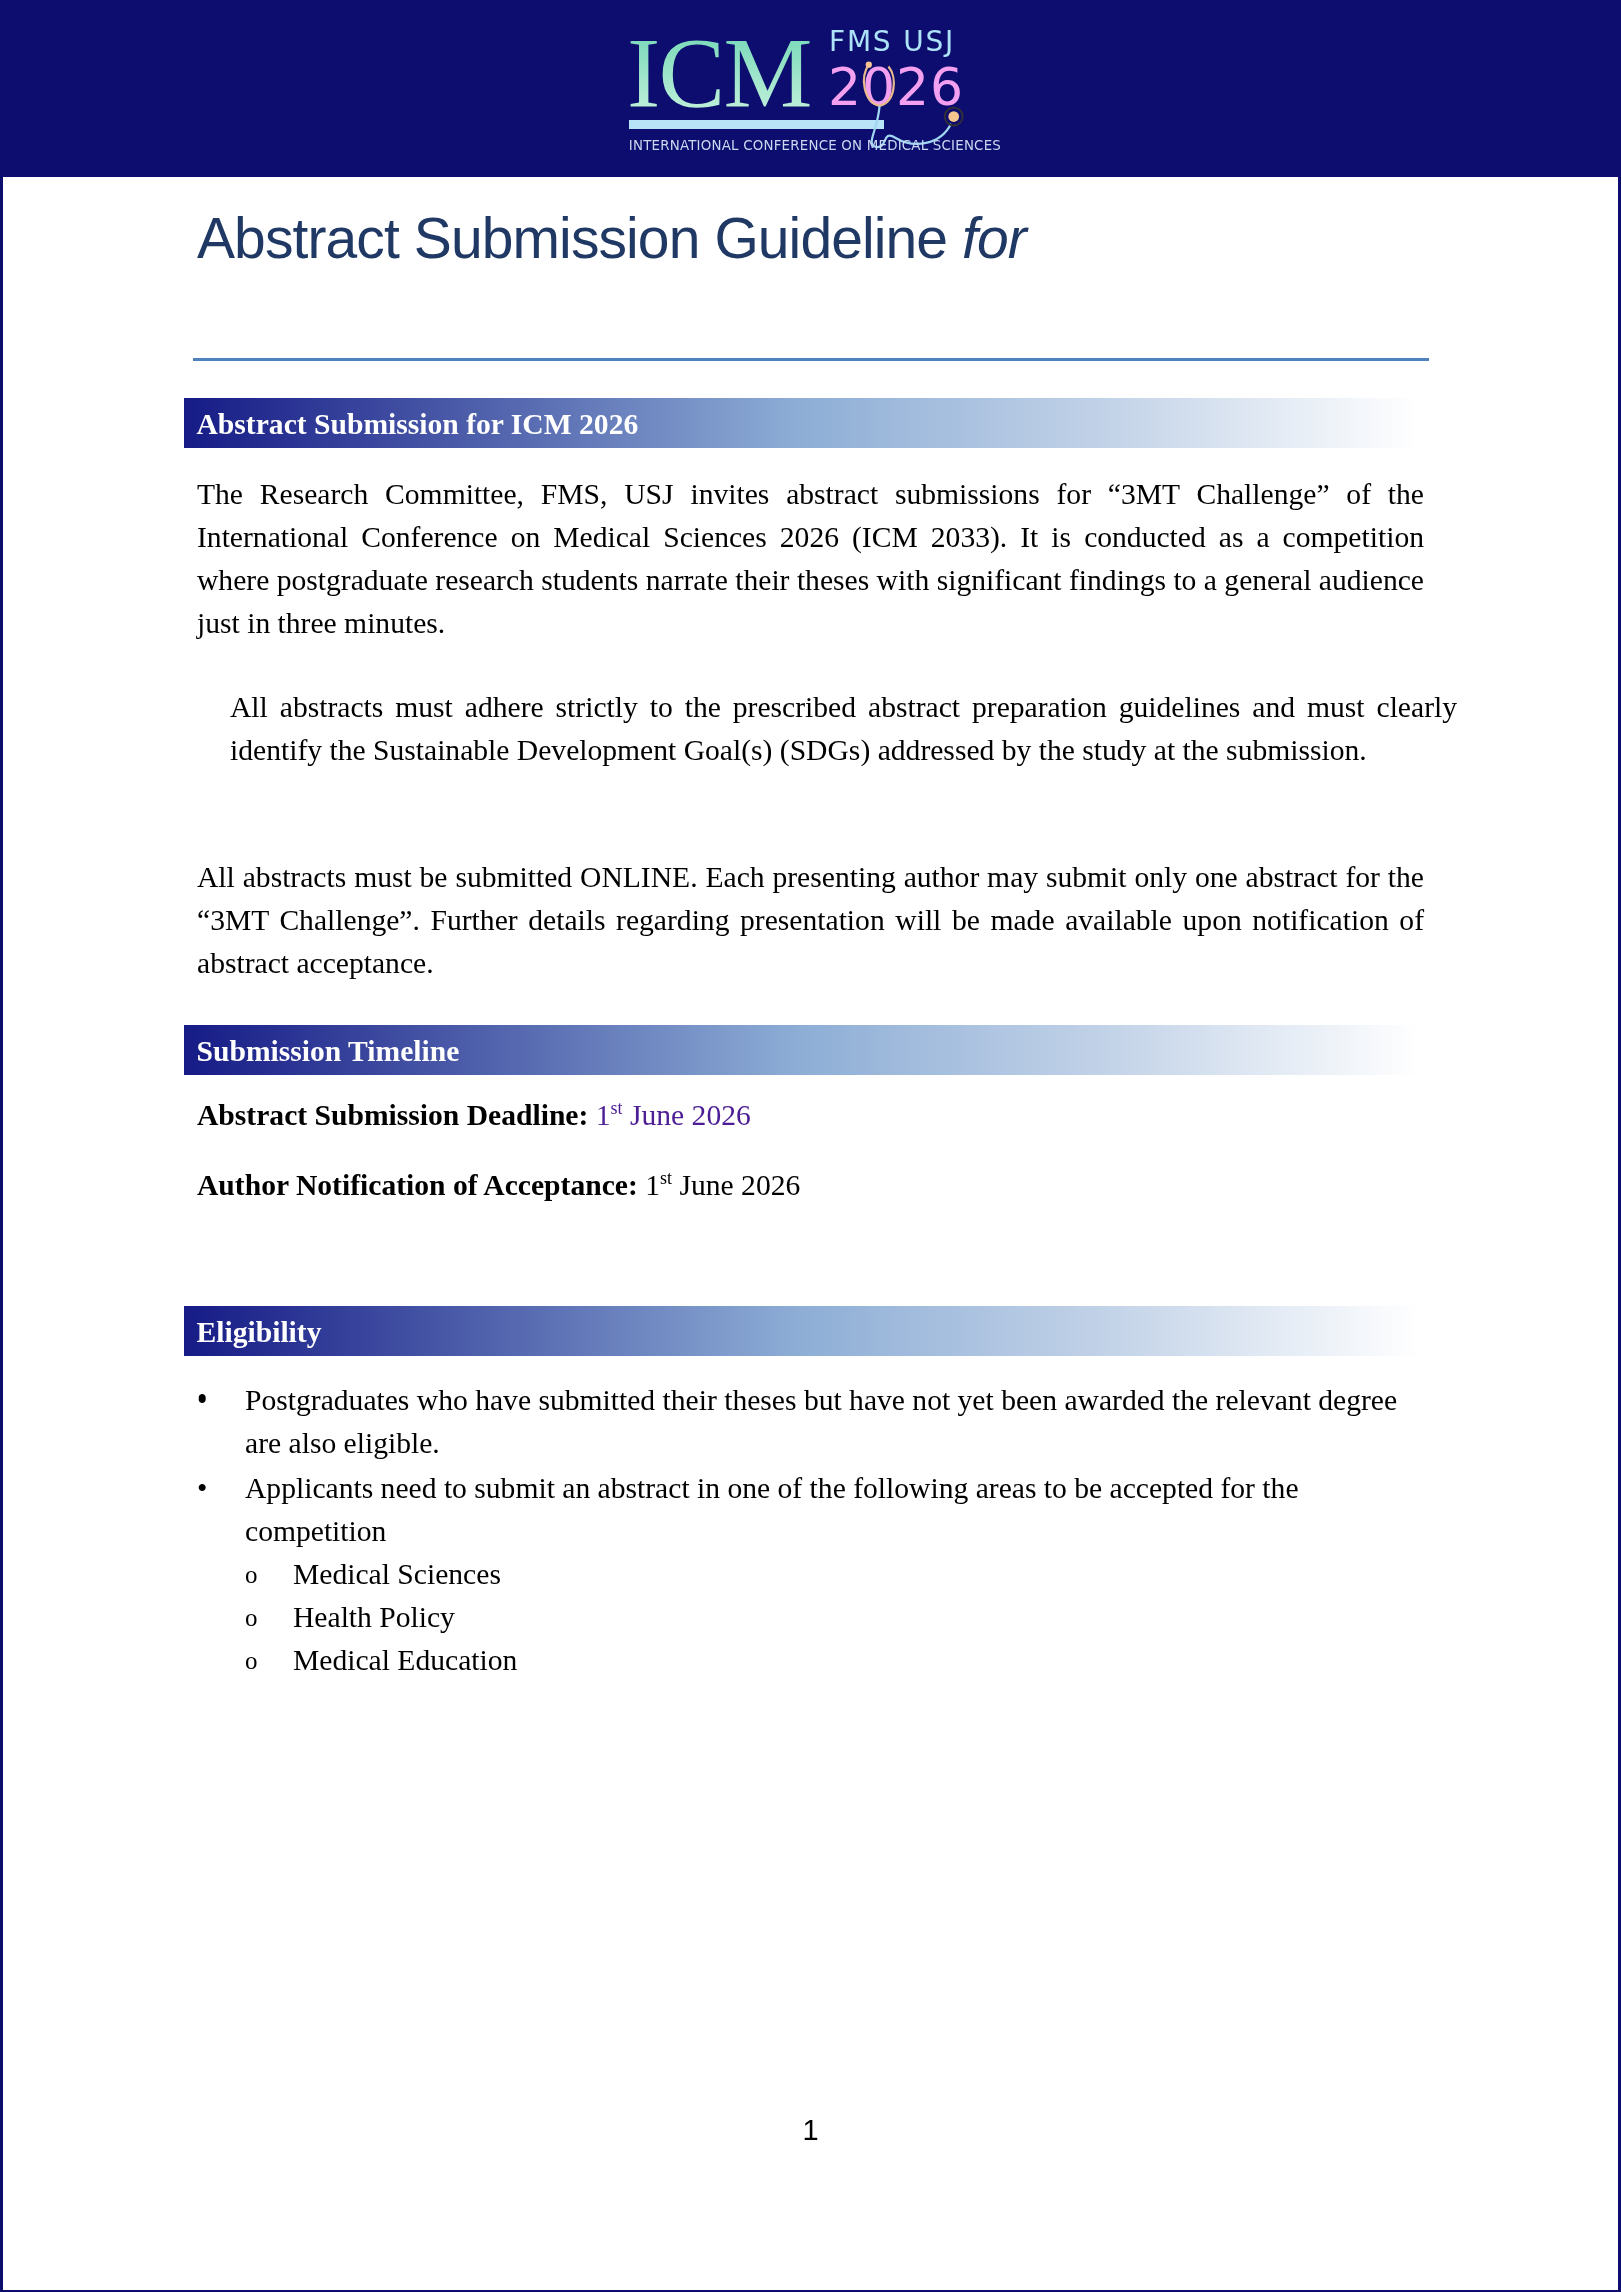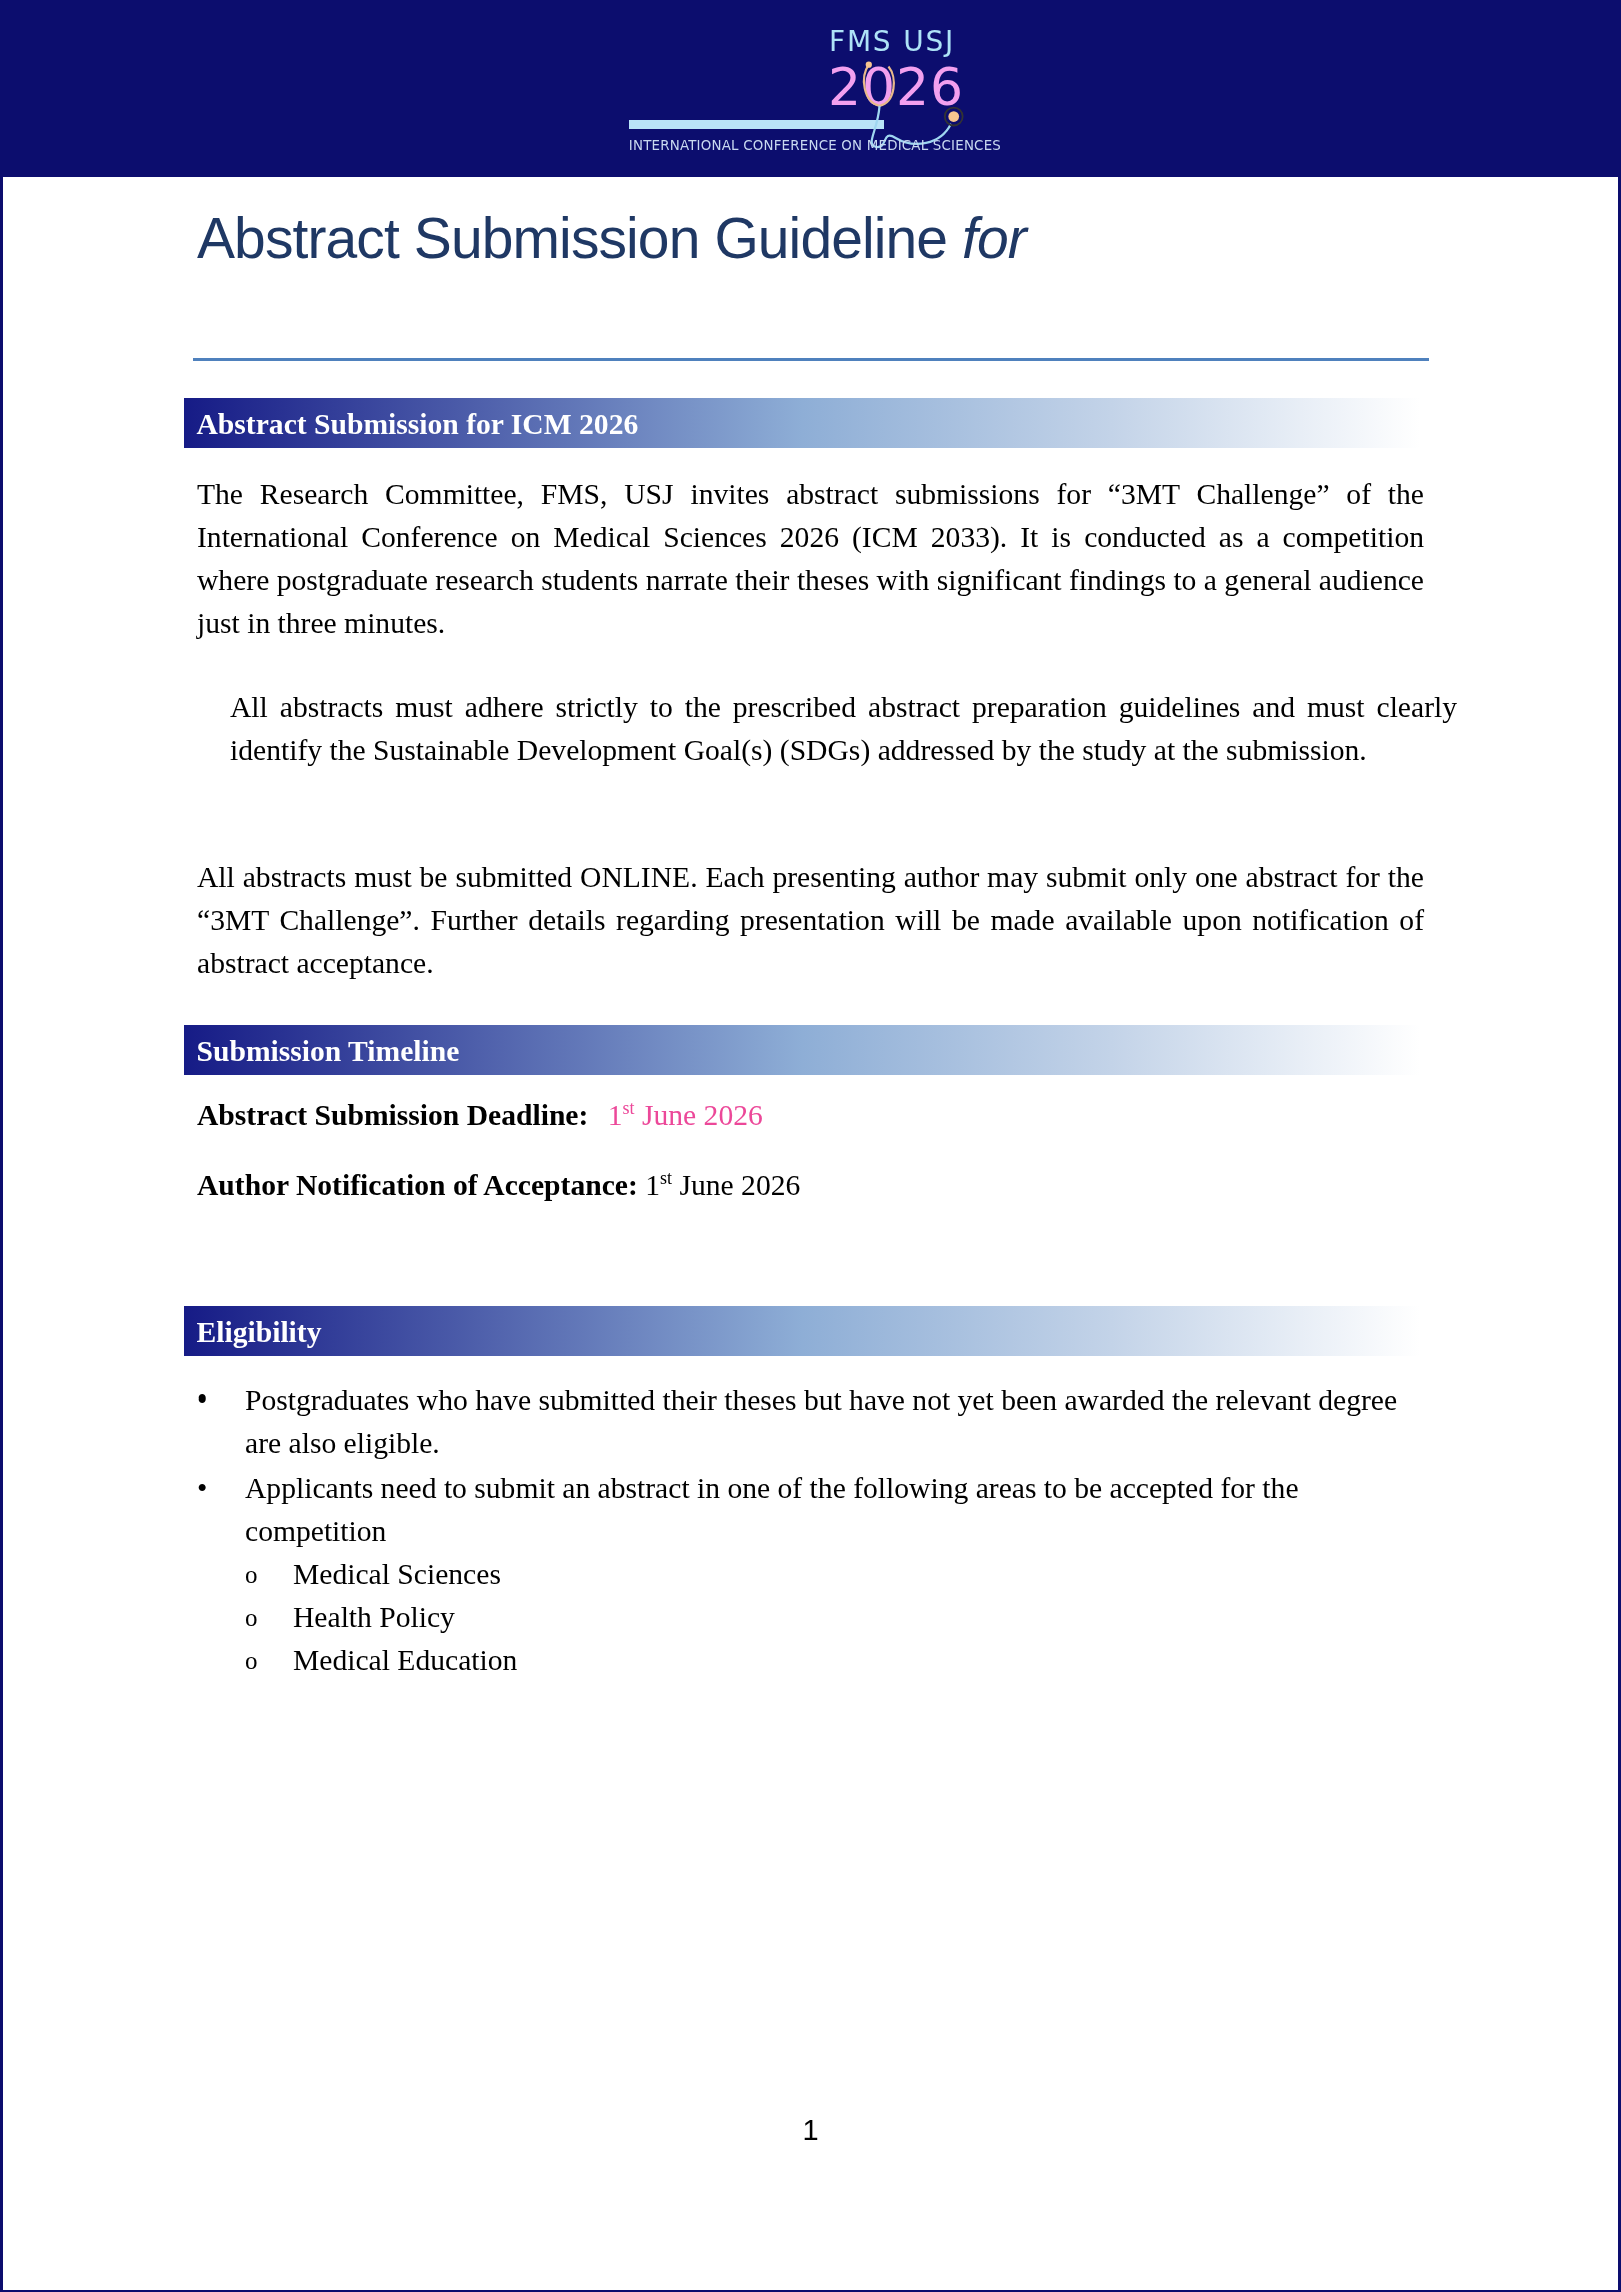--- a/index.html
+++ b/index.html
@@ -19,35 +19,36 @@
   .title i { font-style:italic; }
   .title-rule { position:absolute; left:193px; top:358px; width:1236px; height:2.7px; background:#4f81bd; }
 
   .sec-head { position:absolute; left:184px; width:1236px; height:50px; background:linear-gradient(90deg,#161b86 0%,#4a5aa8 22%,#8eaed6 50%,#c3d3e8 75%,#ffffff 100%); }
   .sec-head span { position:absolute; left:12.5px; top:9.9px; font-size:29.6px; font-weight:bold; color:#fff; }
 
   .para { position:absolute; left:197px; width:1227px; font-size:29.6px; line-height:43px; text-align:justify; }
   .para b { font-weight:normal; }
   .tl-line { position:absolute; left:197px; font-size:29.6px; }
   .tl-line sup { font-size:18px; }
-  .navy { color:#ec4899;margin-left:12px; }
+  .navy { color:#4c1d95; }
 
   ul.elig { position:absolute; left:197px; top:1377px; width:1236px; margin:0; padding:0; list-style:none; font-size:29.6px; line-height:43px; }
   ul.elig > li { position:relative; padding-left:48px; margin-bottom:1.8px; }
   ul.elig > li .bul { position:absolute; left:0; top:0; }
   ul.sub { list-style:none; margin:0; padding:0; }
   ul.sub li { position:relative; padding-left:48px; }
   ul.sub li .cir { position:absolute; left:0; top:0; font-size:25px; }
   .page-num { position:absolute; left:0; width:1621px; top:2114px; text-align:center; font-family:"Liberation Sans", sans-serif; font-size:29px; }
 </style>
 </head>
 <body>
 
 <div class="banner">
   <div class="logo">
+    <div class="logo-icm">ICM</div>
     <div class="logo-bar"></div>
     <div class="logo-fms">FMS USJ</div>
     <div class="logo-year">2026</div>
     <svg class="logo-steth" width="143" height="99" viewBox="0 0 160 110">
       <path d="M30 6 C20 20, 24 48, 42 52 C60 48, 62 20, 52 8" fill="none" stroke="#e8b98a" stroke-width="2.5"></path>
       <path d="M42 52 C40 80, 26 95, 38 98 C52 100, 44 78, 60 88 C80 100, 110 96, 122 72" fill="none" stroke="#9fd6f0" stroke-width="2.5"></path>
       <circle cx="30" cy="6" r="3.5" fill="#f7c58f"></circle>
       <circle cx="125" cy="64" r="10" fill="none" stroke="#333" stroke-width="2"></circle>
       <circle cx="125" cy="64" r="6" fill="#f7c58f"></circle>
     </svg>

